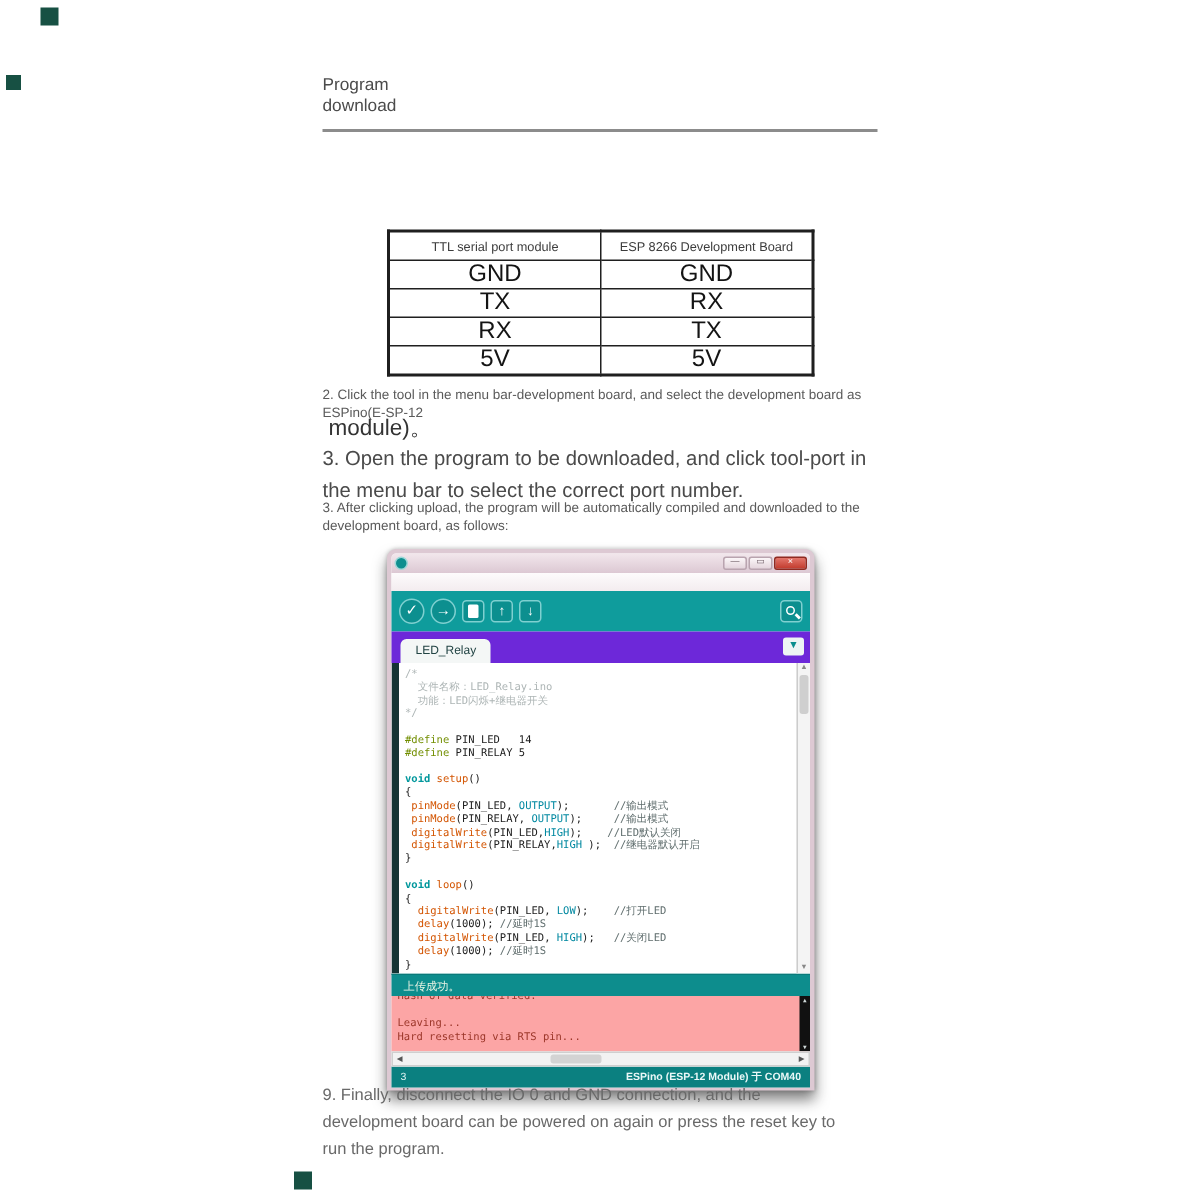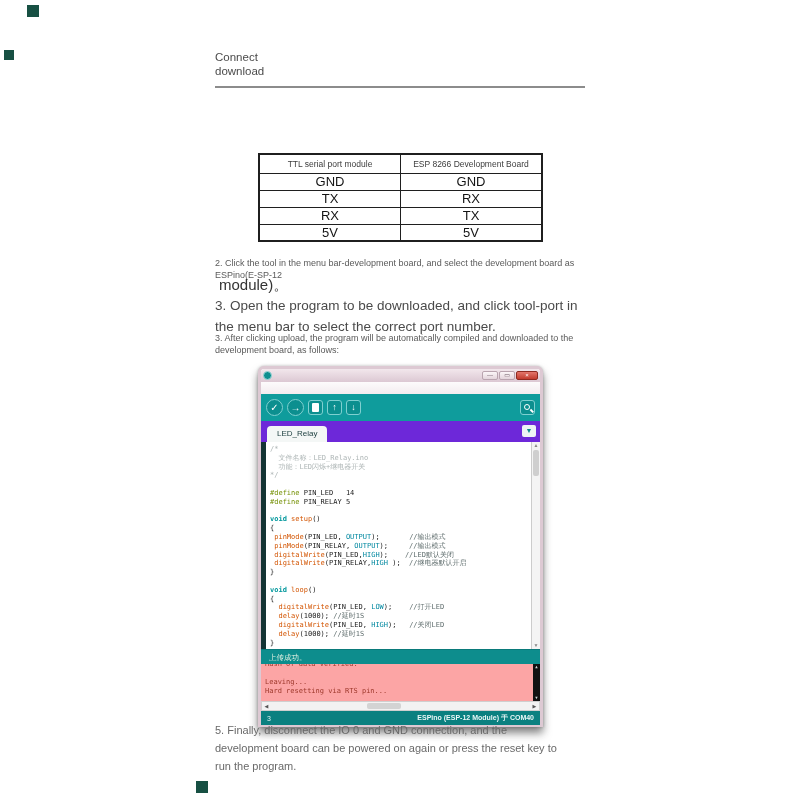--- a/index.html
+++ b/index.html
@@ -22,21 +22,21 @@
   .step-2b { top:276px; left:219px; font-size:15px; color:#333; }
   .step-3 { top:296px; width:380px; font-size:13.5px; line-height:1.55; color:#4a4a4a; }
   .step-4 { top:333px; width:380px; font-size:9px; line-height:1.3; }
   .step-5 { top:721px; width:352px; font-size:11px; line-height:1.65; color:#696969; }
 
   
   .conn-table { position:absolute; left:258px; top:153px; width:285px; border-collapse:collapse; table-layout:fixed;padding-left:30px; }
   .conn-table th, .conn-table td { border:1px solid #1f1f1f; text-align:center; }
   .conn-table { border:2px solid #1f1f1f; }
   .conn-table th { height:19px; font-size:8.5px; font-weight:normal; color:#3c3c3c; }
-  .conn-table td { height:17px; font-size:13px; color:#141414; font-weight:500; }
+  .conn-table td { height:17px; font-size:16px; color:#141414; font-weight:500; }
 
   
   .ide { position:absolute; left:258px; top:366px; width:285px;
          border:3px solid #ddc9d3; border-bottom-width:2px; border-radius:6px 6px 0 0;
          background:#fff; box-shadow:0 6px 9px rgba(30,30,30,.55), 0 0 3px rgba(0,0,0,.25); }
   .titlebar { height:13px; background:linear-gradient(#f2e7ec,#dcc8d3); border-radius:3px 3px 0 0;
               display:flex; align-items:center; padding:0 2px; }
   .app-icon { width:9px; height:9px; border-radius:50%; background:#0e8f8f; border:1px solid #9fd8d8; }
   .win-btns { margin-left:auto; display:flex; gap:1px; }
   .win-btn { width:16px; height:9px; border:1px solid #b9a4af; border-radius:2px;
@@ -99,21 +99,21 @@
 </head>
 <body>
 
 <div class="canvas">
 
   <div class="mark mark1"></div>
   <div class="mark mark2"></div>
   <div class="mark mark3"></div>
 
   <div class="doc-title">
-    <div>Connect</div>
+    <div>Program</div>
     <div>download</div>
   </div>
   <div class="rule"></div>
 
 
   <table class="conn-table">
     <thead>
         <tr>
           <th>TTL serial port module</th>
           <th>ESP 8266 Development Board</th>
@@ -219,14 +219,14 @@
       <span class="arr left">◀</span>
       <span class="hthumb"></span>
       <span class="arr right">▶</span>
     </div>
     <div class="bottombar">
       <span>3</span>
       <span class="bb-right">ESPino (ESP-12 Module) 于 COM40</span>
     </div>
   </div>
 
-  <p class="step step-5">5. Finally, disconnect the IO 0 and GND connection, and the development board can be powered on again or press the reset key to run the program.</p>
+  <p class="step step-5">9. Finally, disconnect the IO 0 and GND connection, and the development board can be powered on again or press the reset key to run the program.</p>
 </div>
 
 </body></html>

